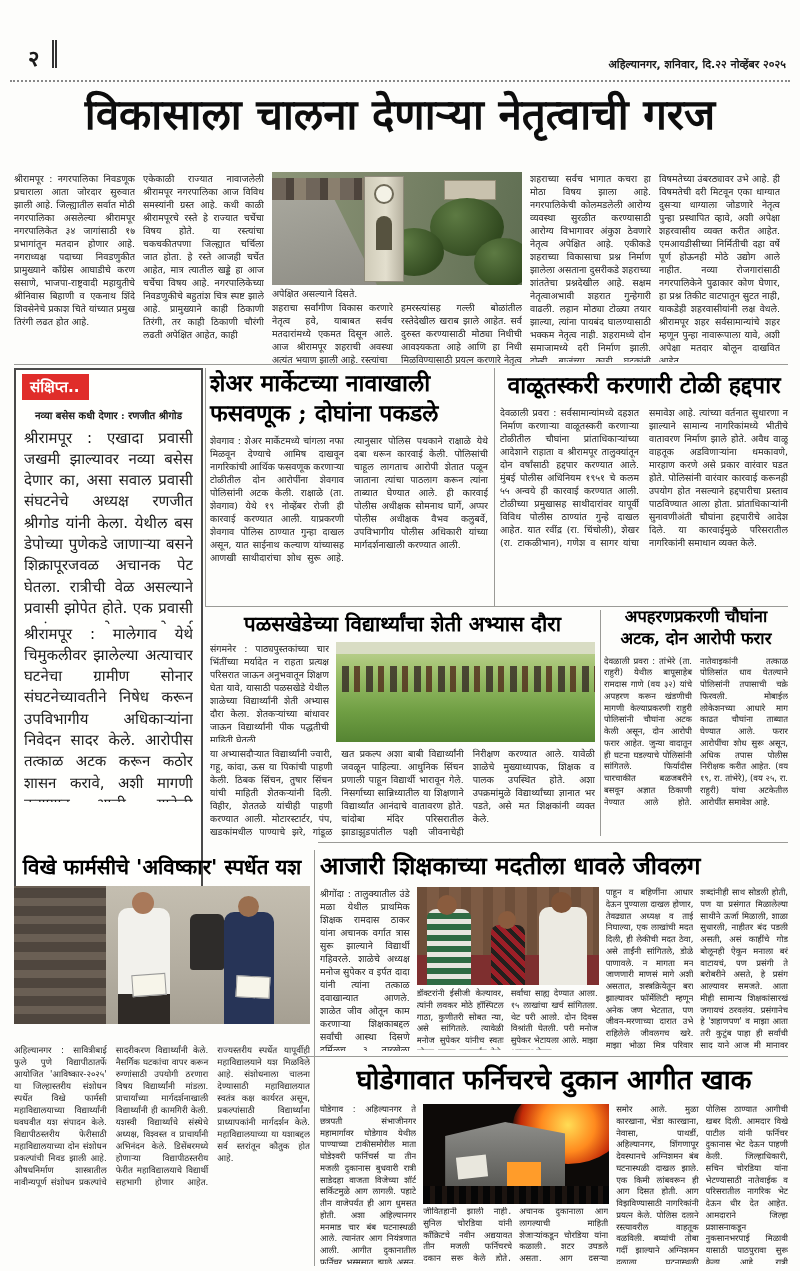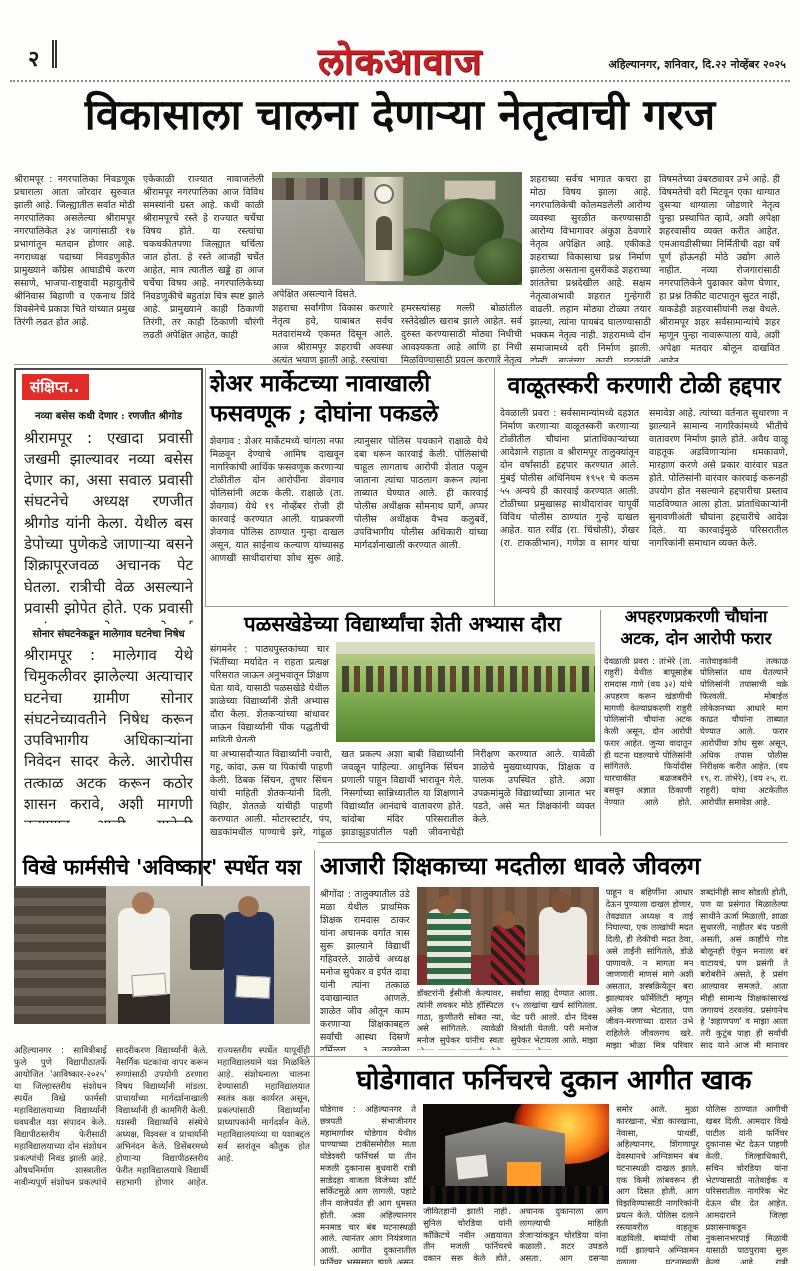--- a/index.html
+++ b/index.html
@@ -143,21 +143,20 @@
   .fire-midcol { width:89px; height:54px; font-size:8.4px; }
   .fire-col3,.fire-col4 { width:84px; height:160px; font-size:8.4px; }
 </style>
 </head>
 <body>
 
 <div id="paper">
 
   <div class="hdr-pageno">२</div>
   <div class="hdr-pagebar"></div>
-  <div class="masthead">लोकआवाज</div>
   <div class="dateline">अहिल्यानगर, शनिवार, दि.२२ नोव्हेंबर २०२५</div>
   <div class="hdr-rule"></div>
 
   <div class="lead-headline">विकासाला चालना देणाऱ्या नेतृत्वाची गरज</div>
 
   <div class="lead-body">
     <div class="lead-col bodytext">श्रीरामपूर : नगरपालिका निवडणूक प्रचाराला आता जोरदार सुरुवात झाली आहे. जिल्ह्यातील सर्वात मोठी नगरपालिका असलेल्या श्रीरामपूर नगरपालिकेत ३४ जागांसाठी १७ प्रभागांतून मतदान होणार आहे. नगराध्यक्ष पदाच्या निवडणुकीत प्रामुख्याने काँग्रेस आघाडीचे करण ससाणे, भाजपा-राष्ट्रवादी महायुतीचे श्रीनिवास बिहाणी व एकनाथ शिंदे शिवसेनेचे प्रकाश चिते यांच्यात प्रमुख तिरंगी लढत होत आहे.</div>
     <div class="lead-col bodytext">एकेकाळी राज्यात नावाजलेली श्रीरामपूर नगरपालिका आज विविध समस्यांनी ग्रस्त आहे. कधी काळी श्रीरामपूरचे रस्ते हे राज्यात चर्चेचा विषय होते. या रस्त्यांचा चकचकीतपणा जिल्ह्यात चर्चिला जात होता. हे रस्ते आजही चर्चेत आहेत, मात्र त्यातील खड्डे हा आज चर्चेचा विषय आहे. नगरपालिकेच्या निवडणुकीचे बहुतांश चित्र स्पष्ट झाले आहे. प्रामुख्याने काही ठिकाणी तिरंगी, तर काही ठिकाणी चौरंगी लढती अपेक्षित आहेत, काही</div>
     <div class="lead-mid">
       <div class="lead-photo">
@@ -180,21 +179,20 @@
     <div class="lead-col bodytext">शहराच्या सर्वच भागात कचरा हा मोठा विषय झाला आहे. नगरपालिकेची कोलमडलेली आरोग्य व्यवस्था सुरळीत करण्यासाठी आरोग्य विभागावर अंकुश ठेवणारे नेतृत्व अपेक्षित आहे. एकीकडे शहराच्या विकासाचा प्रश्न निर्माण झालेला असताना दुसरीकडे शहराच्या शांततेचा प्रश्नदेखील आहे. सक्षम नेतृत्वाअभावी शहरात गुन्हेगारी वाढली. लहान मोठ्या टोळ्या तयार झाल्या, त्यांना पायबंद घालण्यासाठी भक्कम नेतृत्व नाही. शहरामध्ये दोन समाजामध्ये दरी निर्माण झाली. दोन्ही बाजूंच्या काही घटकांनी खतपाणी घातल्याने ही दरी वाढत गेली. एके काळी शांतता आणि जातीय सलोख्यासाठी प्रसिद्ध असलेले श्रीरामपूर शहर</div>
     <div class="lead-col bodytext">विषमतेच्या उंबरठ्यावर उभे आहे. ही विषमतेची दरी मिटवून एका धाग्यात दुसऱ्या धाग्याला जोडणारे नेतृत्व पुन्हा प्रस्थापित व्हावे, अशी अपेक्षा शहरवासीय व्यक्त करीत आहेत. एमआयडीसीच्या निर्मितीची दहा वर्षे पूर्ण होऊनही मोठे उद्योग आले नाहीत. नव्या रोजगारांसाठी नगरपालिकेने पुढाकार कोण घेणार, हा प्रश्न तिकीट वाटपातून सुटत नाही, याकडेही शहरवासीयांनी लक्ष वेधले. श्रीरामपूर शहर सर्वसामान्यांचे शहर म्हणून पुन्हा नावारूपाला यावे, अशी अपेक्षा मतदार बोलून दाखवित आहेत.</div>
   </div>
 
   <div class="rule" style="left:14px; top:364px; width:774px;"></div>
 
   <div class="briefs">
     <span class="briefs-label">संक्षिप्त..</span>
     <div class="brief-title">नव्या बसेस कधी देणार : रणजीत श्रीगोड</div>
     <div class="brief-body b1">श्रीरामपूर : एखादा प्रवासी जखमी झाल्यावर नव्या बसेस देणार का, असा सवाल प्रवासी संघटनेचे अध्यक्ष रणजीत श्रीगोड यांनी केला. येथील बस डेपोच्या पुणेकडे जाणाऱ्या बसने शिक्रापूरजवळ अचानक पेट घेतला. रात्रीची वेळ असल्याने प्रवासी झोपेत होते. एक प्रवासी व कंडक्टर जागे असल्याने सर्व प्रवासी वेळीच खाली उतरले. प्रवाशांचे साहित्य जळून खाक झाले; सुदैवाने जीवितहानी झाली नाही. जुन्या बसेसमुळेच असे प्रकार घडत असल्याने आगारास तातडीने नव्या बसेस द्याव्यात, अशी मागणी संघटनेने निवेदनाद्वारे केली आहे. वारंवार मागणी करूनही महामंडळ दुर्लक्ष करीत असल्याचा आरोपही यावेळी करण्यात आला.</div>
-    <div class="brief-title">सोनार संघटनेकडून मालेगाव घटनेचा निषेध</div>
     <div class="brief-body b2">श्रीरामपूर : मालेगाव येथे चिमुकलीवर झालेल्या अत्याचार घटनेचा ग्रामीण सोनार संघटनेच्यावतीने निषेध करून उपविभागीय अधिकाऱ्यांना निवेदन सादर केले. आरोपीस तत्काळ अटक करून कठोर शासन करावे, अशी मागणी करण्यात आली. यावेळी रामनाथ दराडे, विश्वास दराडे, सुरंजाबाई दराडे, संगीताबाई मिसाळ, अविनाश दराडे, वाल्मीक दराडे आदी उपस्थित होते.</div>
   </div>
 
   <div class="vrule" style="left:205px; top:368px; height:238px;"></div>
   <div class="vrule" style="left:494px; top:368px; height:238px;"></div>
 
   <div class="share">
     <div class="art-head">शेअर मार्केटच्या नावाखाली फसवणूक ; दोघांना पकडले</div>
     <div class="art-body bodytext">शेवगाव : शेअर मार्केटमध्ये चांगला नफा मिळवून देण्याचे आमिष दाखवून नागरिकांची आर्थिक फसवणूक करणाऱ्या टोळीतील दोन आरोपींना शेवगाव पोलिसांनी अटक केली. राक्षाळे (ता. शेवगाव) येथे १९ नोव्हेंबर रोजी ही कारवाई करण्यात आली. याप्रकरणी शेवगाव पोलिस ठाण्यात गुन्हा दाखल असून, यात साईनाथ कल्याण यांच्यासह आणखी साथीदारांचा शोध सुरू आहे. त्यानुसार पोलिस पथकाने राक्षाळे येथे दबा धरून कारवाई केली. पोलिसांची चाहूल लागताच आरोपी शेतात पळून जाताना त्यांचा पाठलाग करून त्यांना ताब्यात घेण्यात आले. ही कारवाई पोलीस अधीक्षक सोमनाथ घार्गे, अप्पर पोलीस अधीक्षक वैभव कलुबर्वे, उपविभागीय पोलीस अधिकारी यांच्या मार्गदर्शनाखाली करण्यात आली.</div>
   </div>

